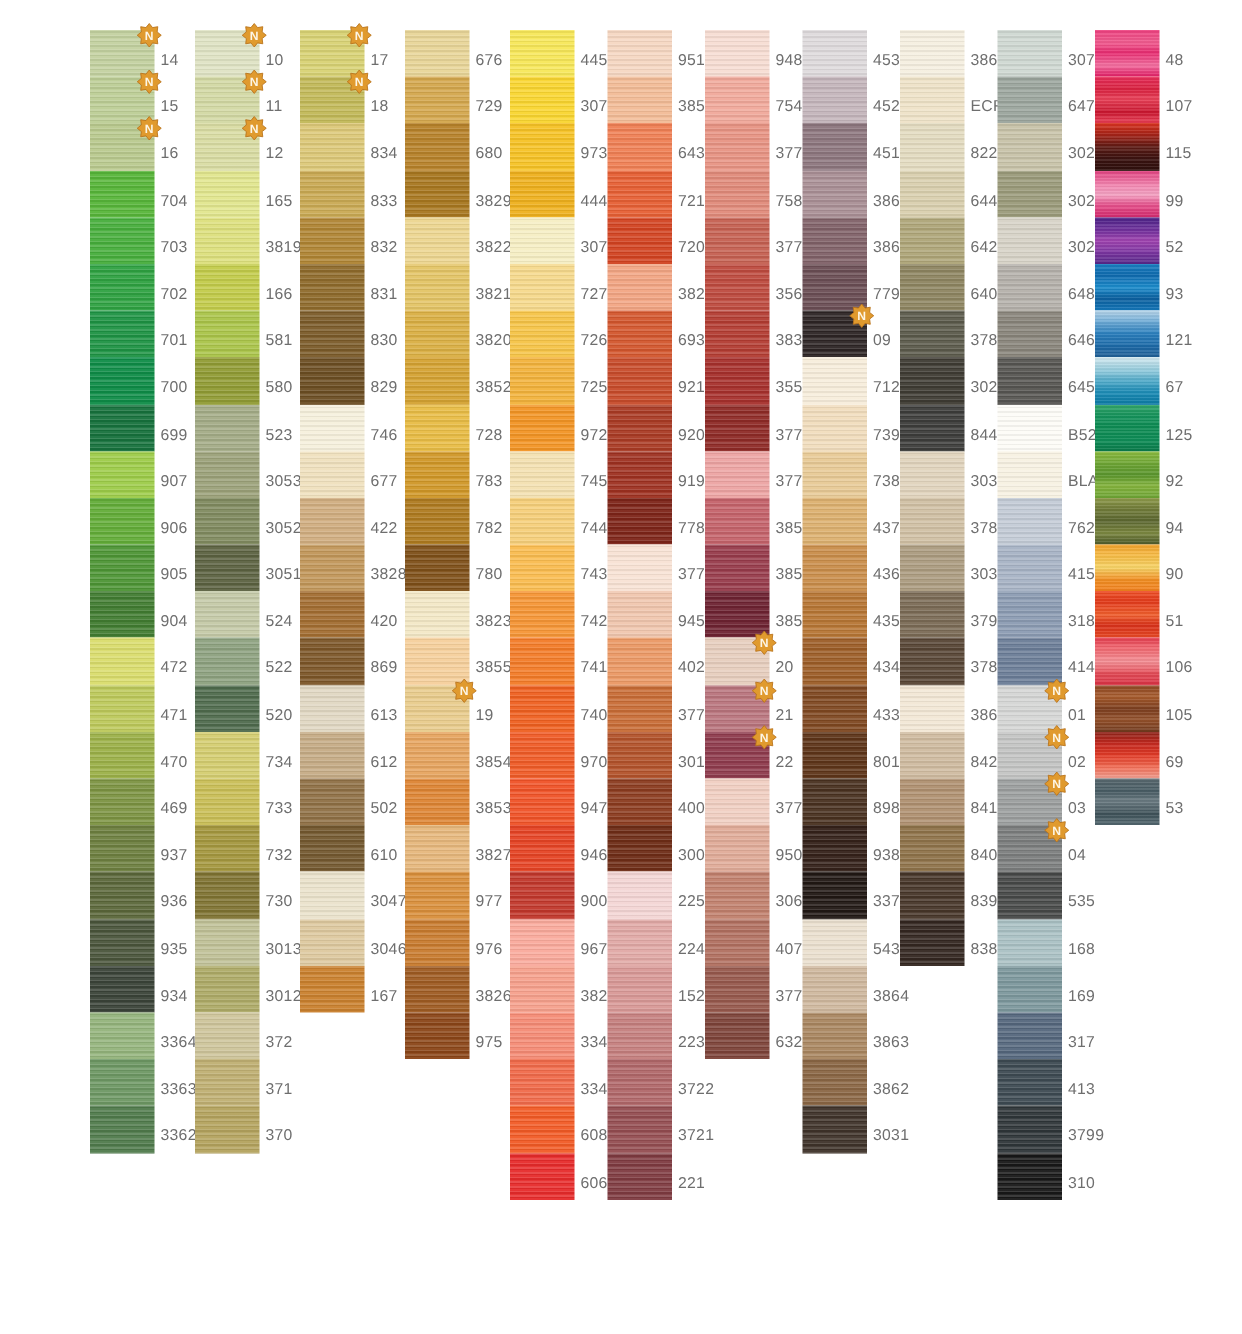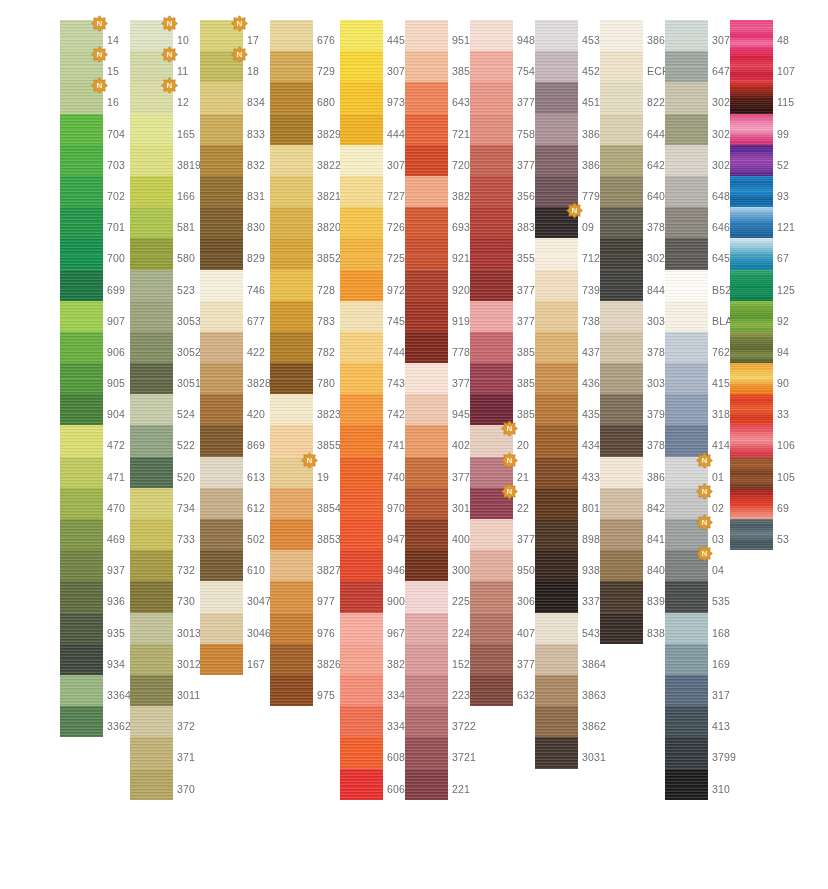--- a/index.html
+++ b/index.html
@@ -179,20 +179,24 @@
       </div>
       <div class="swatch-row">
         <div class="swatch" style="background-color: rgb(58, 67, 56);"></div>
         <span class="code">934</span>
       </div>
       <div class="swatch-row">
         <div class="swatch" style="background-color: rgb(147, 179, 123);"></div>
         <span class="code">3364</span>
       </div>
       <div class="swatch-row">
+        <div class="swatch" style="background-color: rgb(109, 151, 99);"></div>
+        <span class="code">3363</span>
+      </div>
+      <div class="swatch-row">
         <div class="swatch" style="background-color: rgb(79, 122, 75);"></div>
         <span class="code">3362</span>
       </div>
     </div>
     <div class="column" style="left: 130px;">
       <div class="swatch-row">
         <div class="swatch" style="background-color: rgb(223, 227, 196);"></div>
         <span class="badge">
           <svg viewBox="0 0 20 20" xmlns="http://www.w3.org/2000/svg">
 <path d="M10 0.8 L12.6 4.0 L16.7 3.3 L16.2 7.4 L19.4 10 L16.2 12.6 L16.7 16.7 L12.6 16.0 L10 19.2 L7.4 16.0 L3.3 16.7 L3.8 12.6 L0.6 10 L3.8 7.4 L3.3 3.3 L7.4 4.0 Z" fill="#e09a2e" stroke="#b9741c" stroke-width="0.7" stroke-linejoin="round"></path>
@@ -287,24 +291,20 @@
       </div>
       <div class="swatch-row">
         <div class="swatch" style="background-color: rgb(191, 192, 150);"></div>
         <span class="code">3013</span>
       </div>
       <div class="swatch-row">
         <div class="swatch" style="background-color: rgb(173, 170, 103);"></div>
         <span class="code">3012</span>
       </div>
       <div class="swatch-row">
-        <div class="swatch" style="background-color: rgb(131, 128, 75);"></div>
-        <span class="code">3011</span>
-      </div>
-      <div class="swatch-row">
         <div class="swatch" style="background-color: rgb(205, 196, 154);"></div>
         <span class="code">372</span>
       </div>
       <div class="swatch-row">
         <div class="swatch" style="background-color: rgb(191, 175, 114);"></div>
         <span class="code">371</span>
       </div>
       <div class="swatch-row">
         <div class="swatch" style="background-color: rgb(179, 162, 93);"></div>
         <span class="code">370</span>
@@ -1172,21 +1172,21 @@
       <div class="swatch-row">
         <div class="swatch vari" style="background-image: linear-gradient(rgb(142, 154, 74), rgb(111, 122, 56), rgb(91, 102, 48), rgb(124, 136, 64), rgb(78, 90, 44));"></div>
         <span class="code">94</span>
       </div>
       <div class="swatch-row">
         <div class="swatch vari" style="background-image: linear-gradient(rgb(242, 162, 44), rgb(245, 187, 69), rgb(247, 212, 104), rgb(240, 142, 34), rgb(239, 127, 28));"></div>
         <span class="code">90</span>
       </div>
       <div class="swatch-row">
         <div class="swatch vari" style="background-image: linear-gradient(rgb(236, 75, 34), rgb(226, 59, 28), rgb(239, 94, 44), rgb(216, 49, 26), rgb(232, 74, 36));"></div>
-        <span class="code">33</span>
+        <span class="code">51</span>
       </div>
       <div class="swatch-row">
         <div class="swatch vari" style="background-image: linear-gradient(rgb(228, 61, 78), rgb(240, 106, 114), rgb(244, 144, 150), rgb(226, 75, 86), rgb(215, 47, 66));"></div>
         <span class="code">106</span>
       </div>
       <div class="swatch-row">
         <div class="swatch vari" style="background-image: linear-gradient(rgb(142, 74, 38), rgb(166, 90, 44), rgb(124, 63, 32), rgb(147, 80, 42), rgb(110, 56, 28));"></div>
         <span class="code">105</span>
       </div>
       <div class="swatch-row">

